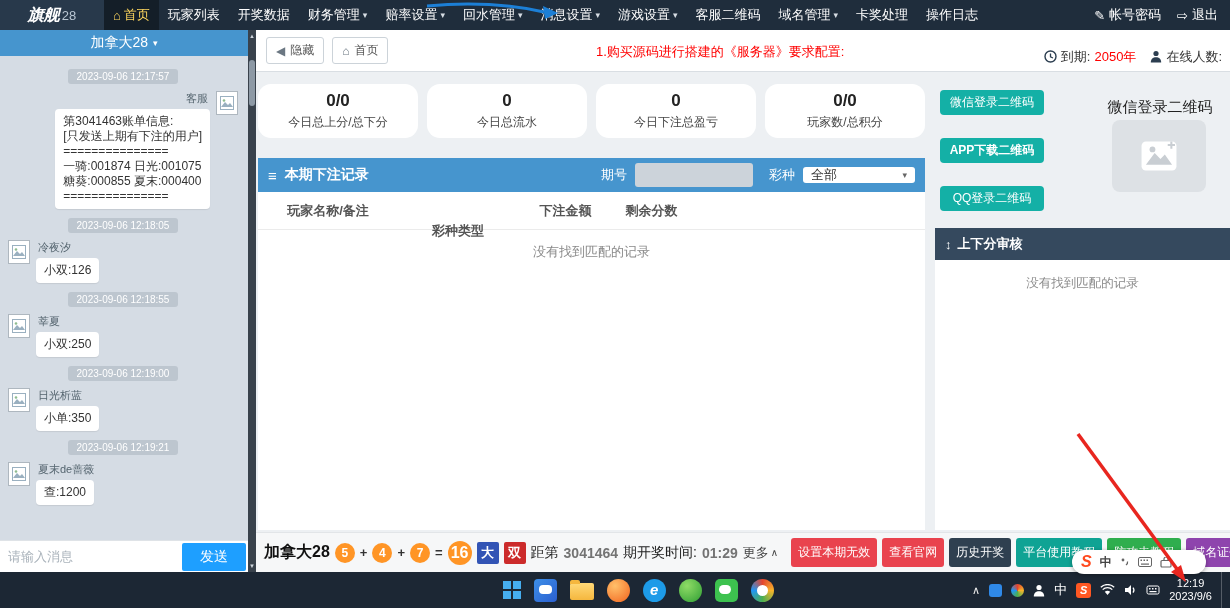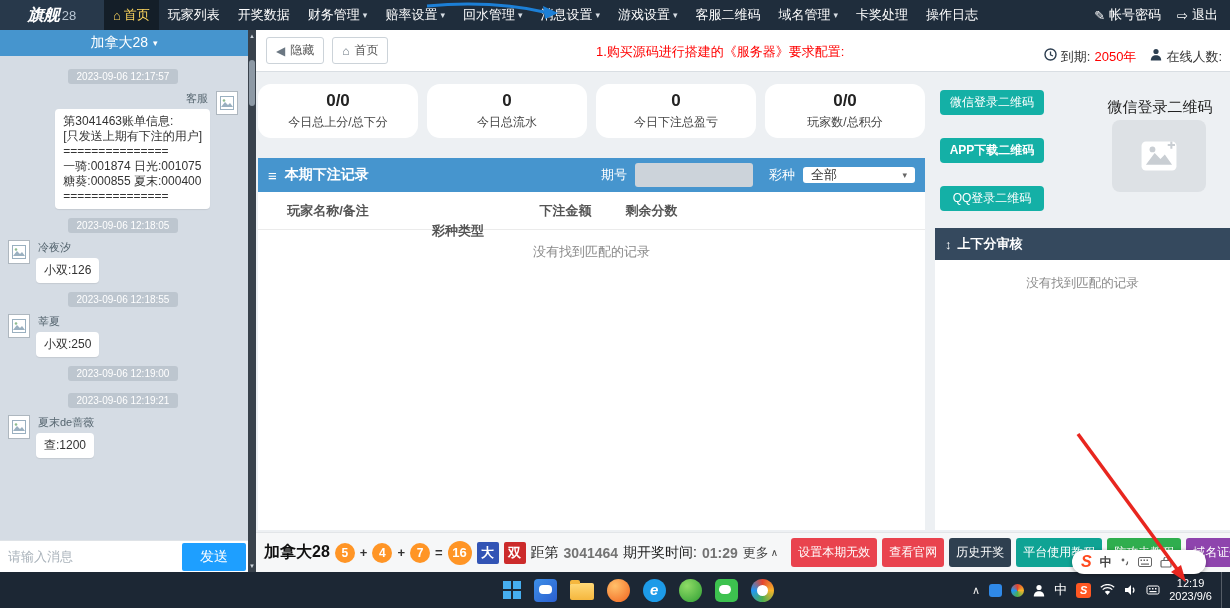--- a/index.html
+++ b/index.html
@@ -43,21 +43,21 @@
   .chat-scrollbar{position:absolute;left:248px;top:30px;width:8px;height:542px;background:#39424c;z-index:4;display:flex;flex-direction:column;align-items:center;justify-content:space-between;padding:2px 0;}
   .scroll-arrow{font-size:6px;color:#cfd6dd;line-height:8px;}
   .scroll-thumb{position:absolute;left:1px;top:30px;width:6px;height:46px;background:#8d99a5;border-radius:3px;}
 
   
   .main-top{position:absolute;left:256px;top:30px;width:974px;height:42px;background:#fff;border-bottom:1px solid #d9dee3;display:flex;align-items:center;padding:0 10px;gap:8px;z-index:3;}
   .chip{border:1px solid #ccd3d9;border-radius:3px;padding:4px 9px;font-size:12px;color:#555;display:flex;align-items:center;gap:5px;background:#fff;cursor:pointer;white-space:nowrap;}
   .chip-ico{font-size:12px;color:#6b7782;}
   .notice{position:absolute;left:340px;top:13px;color:#ff0000;font-size:13px;white-space:nowrap;}
   .top-right{position:absolute;right:8px;top:0;height:100%;display:flex;align-items:center;gap:14px;font-size:13px;color:#333;}
-  .info-item{display:flex;gap:4px;white-space:nowrap;margin-top:12px;}
+  .info-item{display:flex;align-items:center;gap:4px;white-space:nowrap;margin-top:12px;}
   .red{color:#ff0000;}
 
   
   .stats{position:absolute;left:258px;top:84px;width:667px;display:flex;gap:9px;z-index:2;}
   .stat-card{flex:1;height:54px;background:#fff;display:flex;flex-direction:column;align-items:center;justify-content:center;gap:3px;border-radius:13px;}
   .stat-value{font-size:17px;font-weight:bold;color:#222;}
   .stat-label{font-size:12px;color:#444;}
 
   
   .bet-panel{position:absolute;left:258px;top:158px;width:667px;height:372px;background:#fff;z-index:2;}
@@ -79,21 +79,21 @@
   .qr-img{position:absolute;left:1112px;top:120px;width:94px;height:72px;background:#dde1e5;border-radius:8px;display:flex;align-items:center;justify-content:center;z-index:2;}
   .audit-panel{position:absolute;left:935px;top:228px;width:295px;height:302px;background:#fff;z-index:2;}
   .audit-header{height:32px;background:#35495e;color:#fff;display:flex;align-items:center;padding:0 10px;gap:6px;font-size:13px;font-weight:bold;}
   .audit-ico{font-size:13px;}
   .audit-empty{text-align:center;color:#8a8a8a;font-size:12.5px;padding-top:15px;}
 
   
   .draw-bar{position:absolute;left:256px;top:532px;width:974px;height:40px;background:#f6f7f8;border-top:1px solid #e2e5e8;display:flex;align-items:center;padding:0 8px;gap:5px;z-index:3;}
   .game-name{font-size:16px;font-weight:bold;color:#111;white-space:nowrap;}
   .ball{width:20px;height:20px;border-radius:50%;background:#ff9526;color:#fff;font-size:12px;font-weight:bold;display:flex;align-items:center;justify-content:center;flex:none;}
-  .ball.sum{width:24px;height:24px;font-size:13px;}
+  .ball.sum{width:24px;height:24px;font-size:16px;}
   .op{font-size:13px;font-weight:bold;color:#333;}
   .tag{width:22px;height:22px;color:#fff;font-size:13px;font-weight:bold;display:flex;align-items:center;justify-content:center;border-radius:2px;flex:none;}
   .tag-big{background:#3254b5;}
   .tag-even{background:#cc2b2b;}
   .draw-text{font-size:14px;color:#222;white-space:nowrap;}
   .red-bold{color:#737373;font-weight:bold;}
   .more{font-size:13px;color:#444;cursor:pointer;white-space:nowrap;display:flex;align-items:center;gap:2px;}
   .more .collapse{font-size:10px;}
   .draw-btns{display:flex;gap:5px;margin-left:8px;}
   .dbtn{border:none;color:#fff;font-size:12px;padding:6px 7px;border-radius:3px;white-space:nowrap;cursor:pointer;}
@@ -253,20 +253,33 @@
               <circle cx="4" cy="4.5" r="1.3" fill="#8fbc8f"></circle>
               <path d="M1 11 L5 6 L8 9 L10 7 L13 11 Z" fill="#9ab0c0"></path>
             </svg>
         </div>
         <div class="msg-content">
           <div class="msg-sender">莘夏</div>
           <div class="msg-bubble">小双:250</div>
         </div>
       </div>
       <div class="chat-time">2023-09-06 12:19:00</div>
+      <div class="msg">
+        <div class="avatar">
+          <svg width="14" height="14" viewBox="0 0 14 14">
+              <rect x="0.5" y="0.5" width="13" height="13" fill="#fff" stroke="#9ab0c0"></rect>
+              <circle cx="4" cy="4.5" r="1.3" fill="#8fbc8f"></circle>
+              <path d="M1 11 L5 6 L8 9 L10 7 L13 11 Z" fill="#9ab0c0"></path>
+            </svg>
+        </div>
+        <div class="msg-content">
+          <div class="msg-sender">日光析蓝</div>
+          <div class="msg-bubble">小单:350</div>
+        </div>
+      </div>
       <div class="chat-time">2023-09-06 12:19:21</div>
       <div class="msg">
         <div class="avatar">
           <svg width="14" height="14" viewBox="0 0 14 14">
               <rect x="0.5" y="0.5" width="13" height="13" fill="#fff" stroke="#9ab0c0"></rect>
               <circle cx="4" cy="4.5" r="1.3" fill="#8fbc8f"></circle>
               <path d="M1 11 L5 6 L8 9 L10 7 L13 11 Z" fill="#9ab0c0"></path>
             </svg>
         </div>
         <div class="msg-content">

